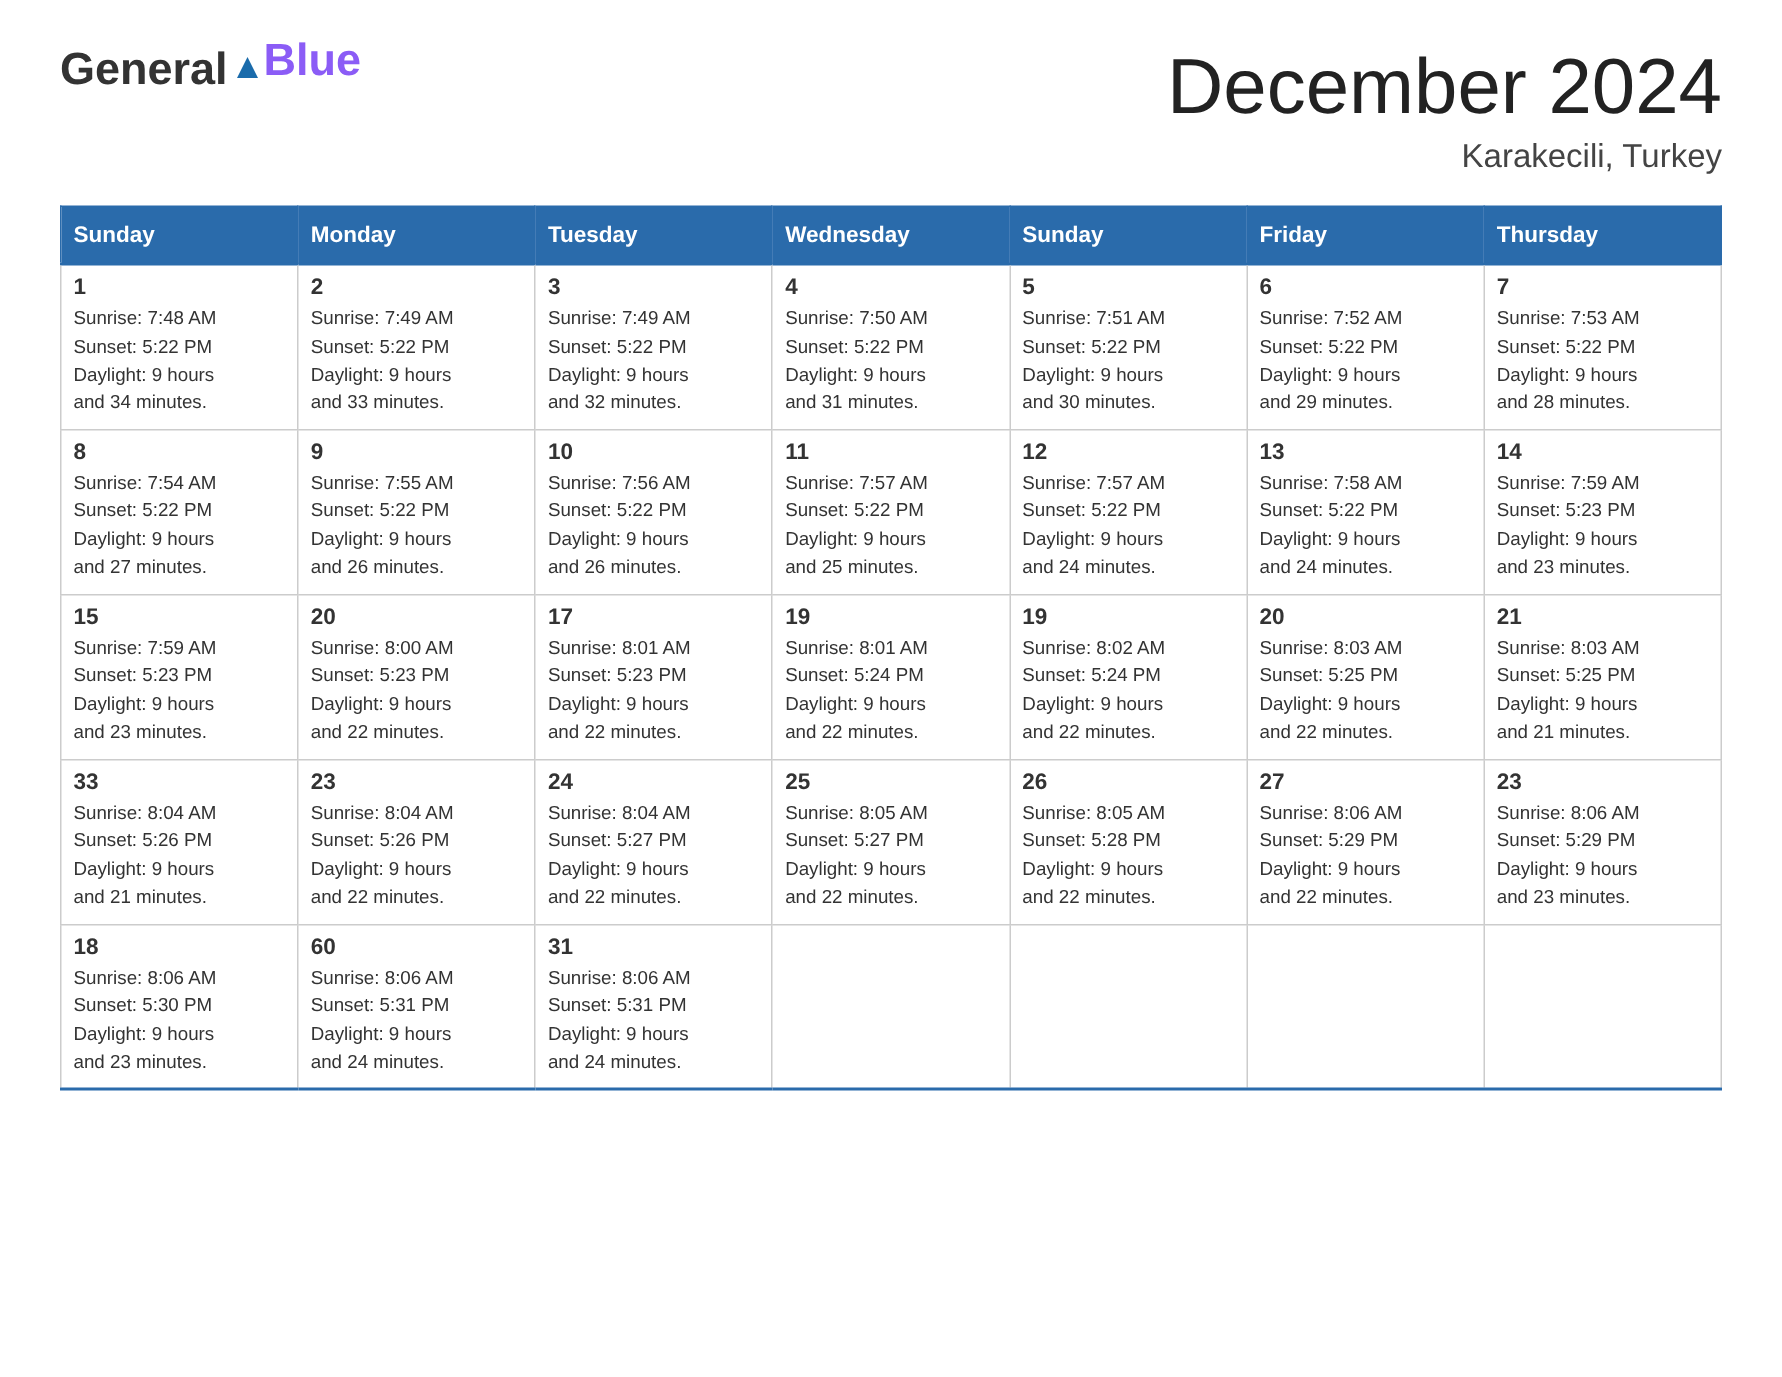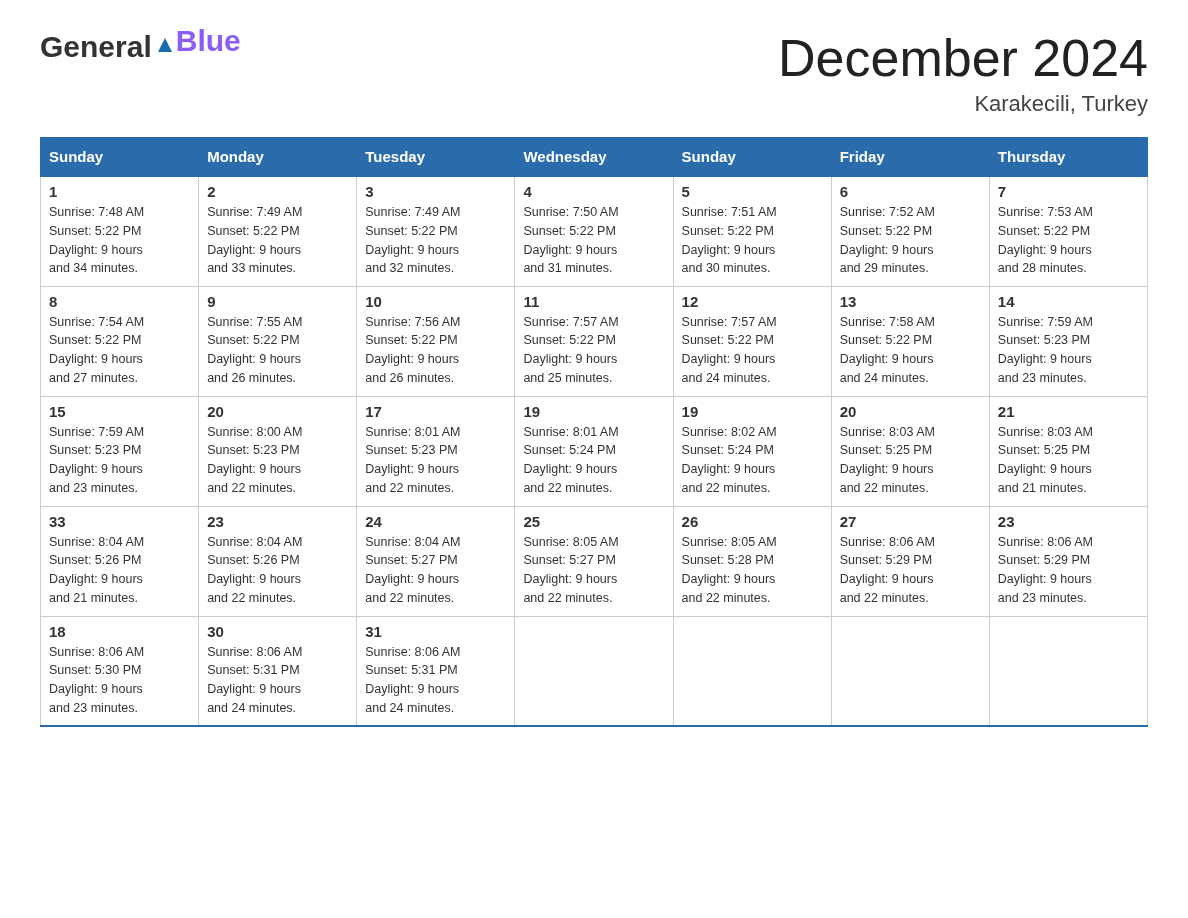--- a/index.html
+++ b/index.html
@@ -382,21 +382,21 @@
         <td>
           <span class="day-number">18</span>
           <span class="day-info">
             Sunrise: 8:06 AM<br>
             Sunset: 5:30 PM<br>
             Daylight: 9 hours<br>
             and 23 minutes.
           </span>
         </td>
         <td>
-          <span class="day-number">30</span>
+          <span class="day-number">60</span>
           <span class="day-info">
             Sunrise: 8:06 AM<br>
             Sunset: 5:31 PM<br>
             Daylight: 9 hours<br>
             and 24 minutes.
           </span>
         </td>
         <td>
           <span class="day-number">31</span>
           <span class="day-info">

